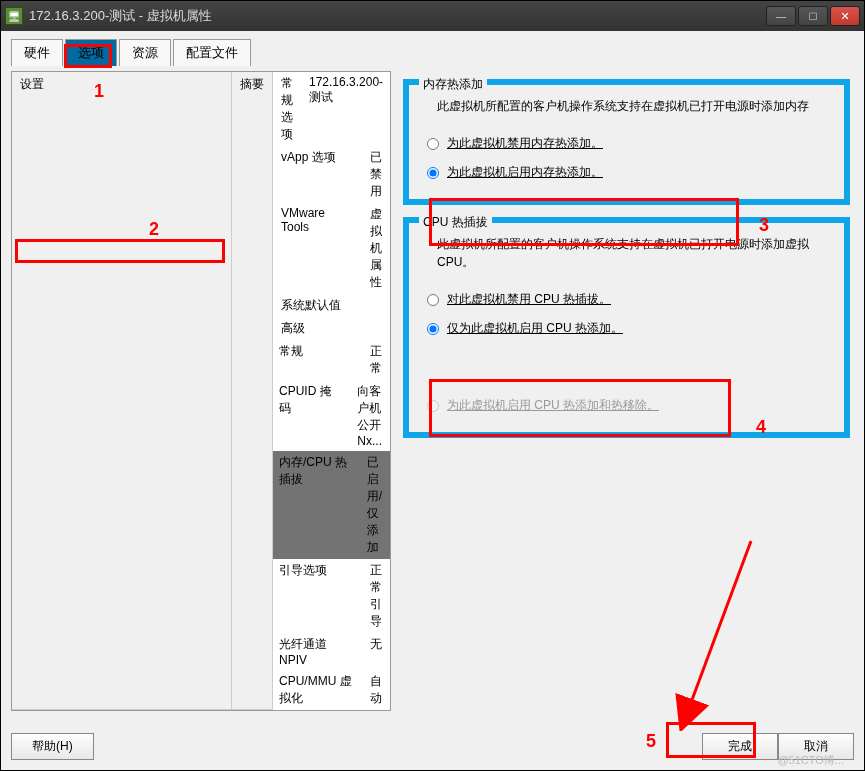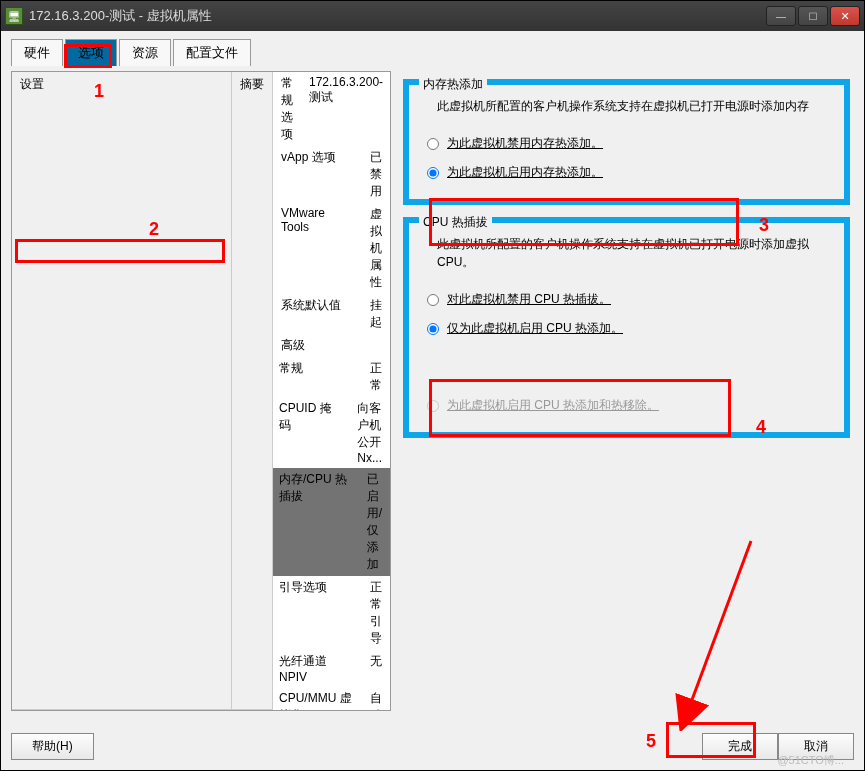--- a/index.html
+++ b/index.html
@@ -97,21 +97,20 @@
             <div class="row">
               <div class="cell c1">vApp 选项</div>
               <div class="cell c2">已禁用</div>
             </div>
             <div class="row">
               <div class="cell c1">VMware Tools</div>
               <div class="cell c2">虚拟机属性</div>
             </div>
             <div class="row">
               <div class="cell c1">系统默认值</div>
-              <div class="cell c2">挂起</div>
             </div>
             <div class="row">
               <div class="cell c1">高级</div>
               <div class="cell c2"></div>
             </div>
             <div class="row">
               <div class="cell c1 indent1">常规</div>
               <div class="cell c2">正常</div>
             </div>
             <div class="row">

